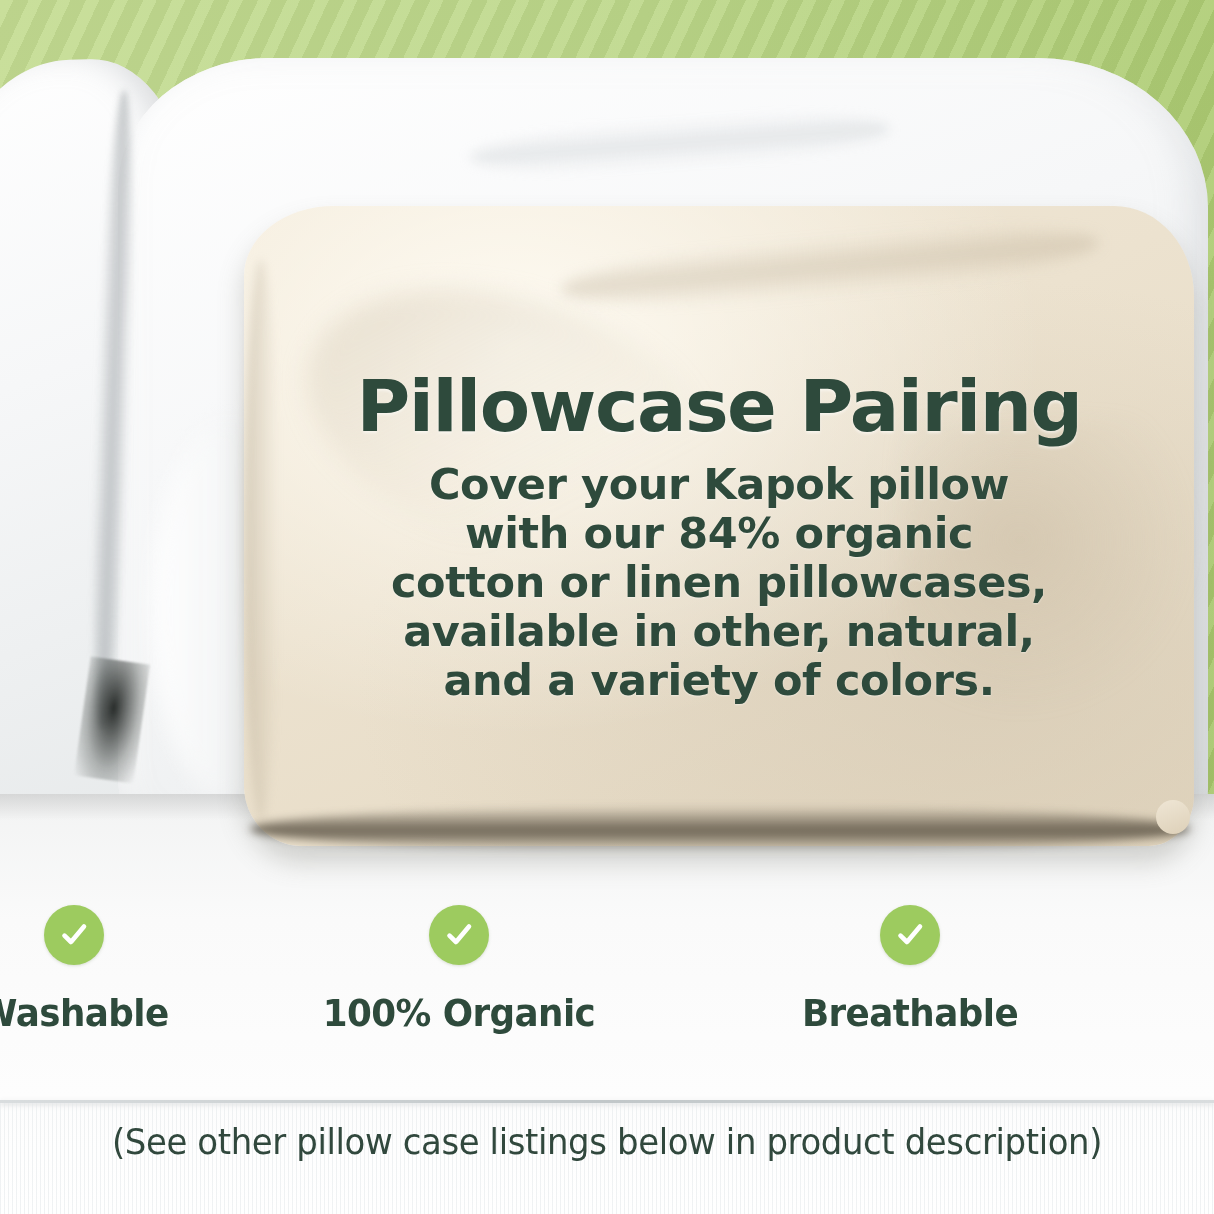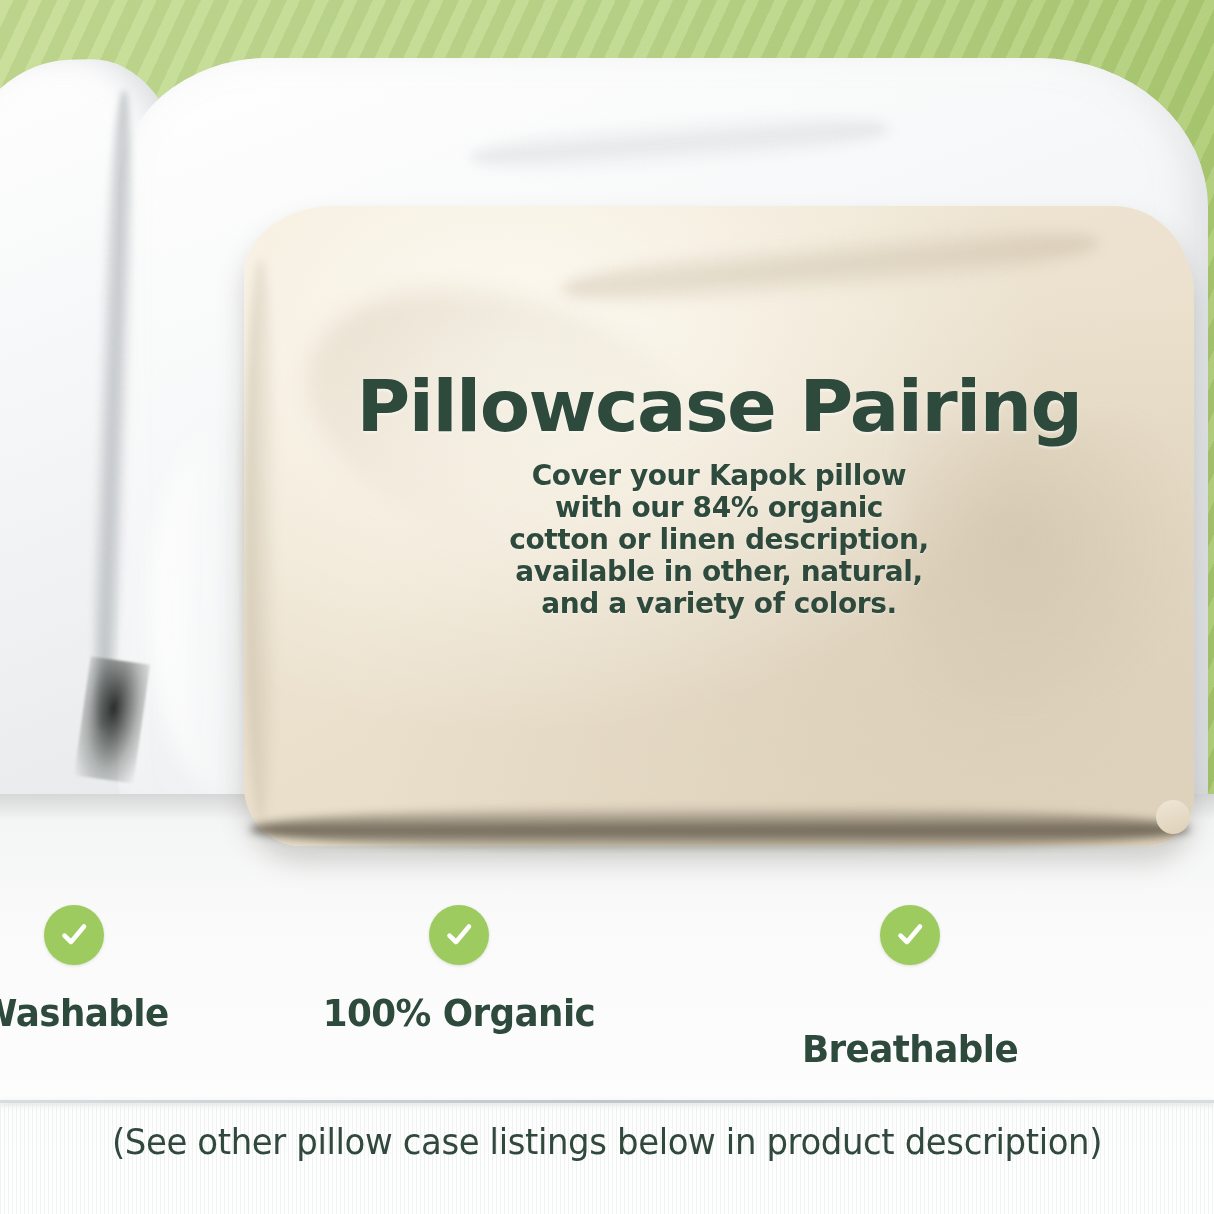--- a/index.html
+++ b/index.html
@@ -150,39 +150,39 @@
     letter-spacing:-1.5px;
     line-height:1;
     margin:0;
     transform:scaleX(1.02);
     text-shadow:0 2px 3px rgba(255,255,255,.55);
   }
   .subcopy{
     margin:18px 0 0 0;
     font-family:"DejaVu Sans",sans-serif;
     font-weight:700;
-    font-size:28px;
+    font-size:43px;
     line-height:1.14;
     letter-spacing:-0.4px;
     text-shadow:0 1px 2px rgba(255,255,255,.45);
   }
   .subcopy div{white-space:nowrap;}
 
   
   .features{
     position:absolute;left:0;top:905px;width:1116px;
     display:flex;
   }
   .feature{
     flex:1;
     display:flex;flex-direction:column;align-items:center;
   }
   .f1{margin-left:-132px;}
   .f2{margin-left:-26px;text-align:center;}
-  .f3{margin-left:40px;gap:36px;}
+  .f3{margin-left:40px;}
   .check-circle{
     width:60px;height:60px;border-radius:50%;
     background:#9dcb5f;
     display:flex;align-items:center;justify-content:center;
     box-shadow:0 1px 3px rgba(120,140,100,.25);
   }
   .check-circle svg{display:block;}
   .feature-label{
     margin-top:26px;
     font-family:"DejaVu Sans",sans-serif;
@@ -234,21 +234,21 @@
   <div class="pb-crease-2"></div>
   <div class="pb-crease-3"></div>
   <div class="pb-bottom-shadow"></div>
   <div class="pb-corner-nub"></div>
 
   <div class="copy-block">
     <h1 class="headline">Pillowcase Pairing</h1>
     <div class="subcopy">
       <div>Cover your Kapok pillow</div>
       <div>with our 84% organic</div>
-      <div>cotton or linen description,</div>
+      <div>cotton or linen pillowcases,</div>
       <div>available in other, natural,</div>
       <div>and a variety of colors.</div>
     </div>
   </div>
 
   <div class="features">
 
     <div class="feature f1">
       <div class="check-circle">
         <svg width="36" height="36" viewBox="0 0 36 36" aria-hidden="true">

